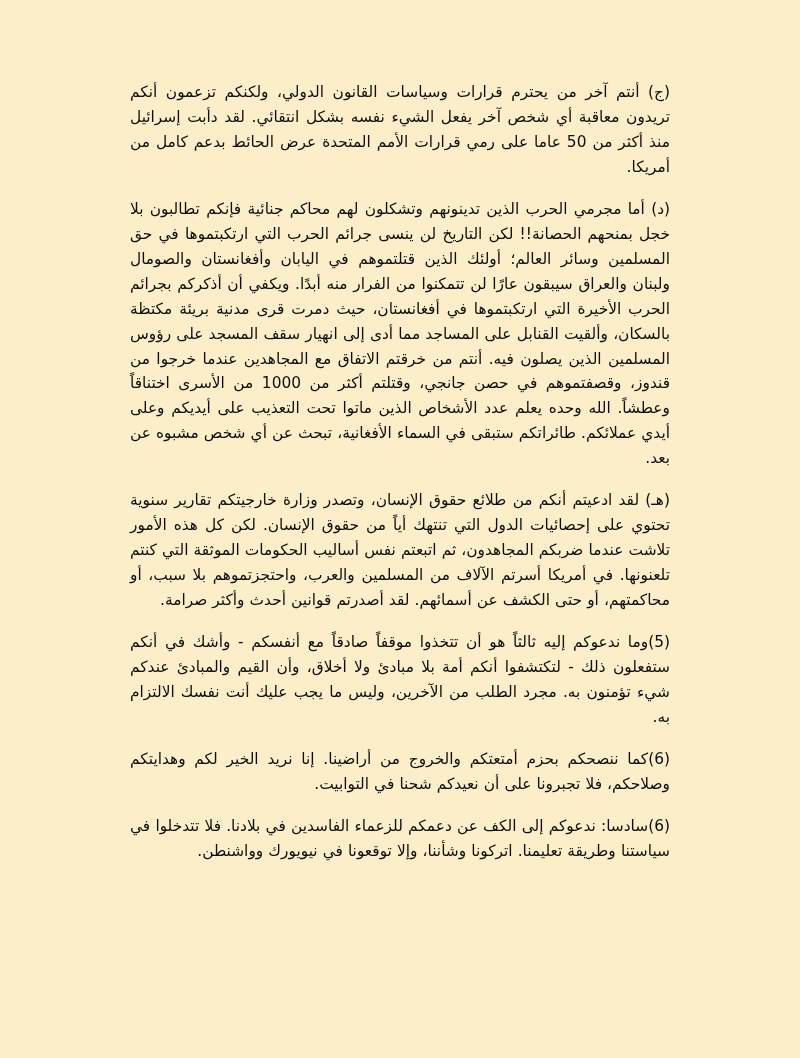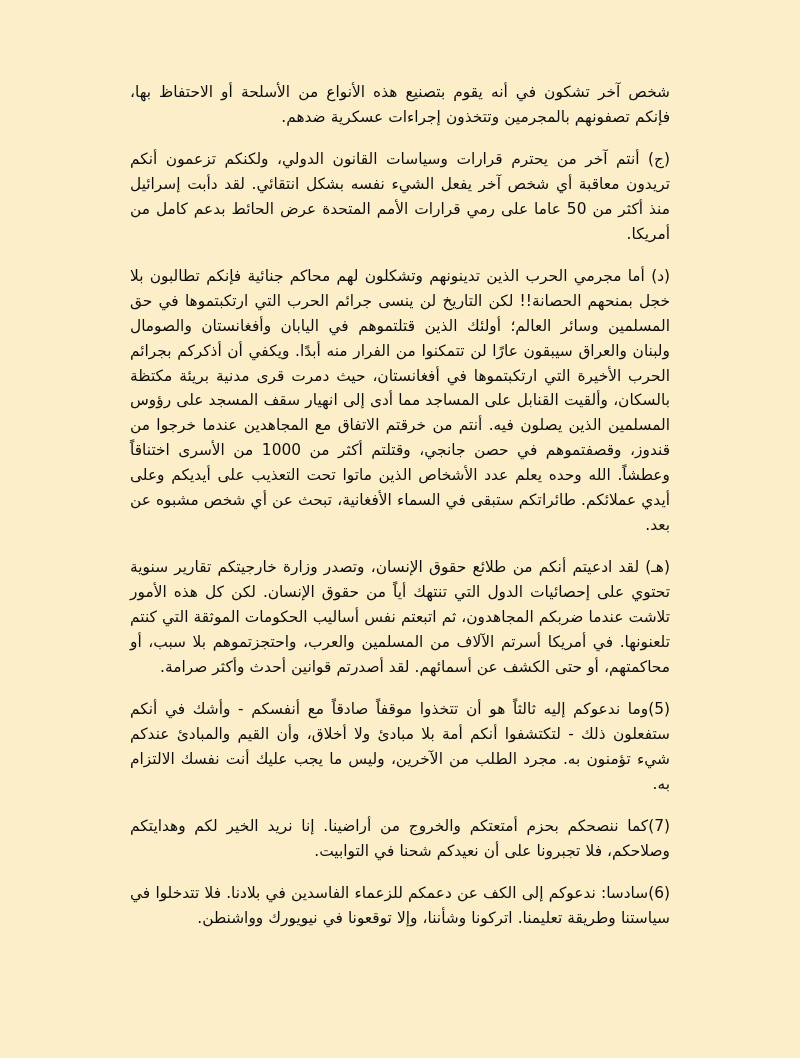--- a/index.html
+++ b/index.html
@@ -44,30 +44,29 @@
   p.para:last-child {
     margin-bottom: 0;
   }
 </style>
 </head>
 <body>
 
 <div class="page">
   <div class="doc-body">
 
-    <p class="para">شخص آخر تشكون في أنه يقوم بتصنيع هذه الأنواع من الأسلحة أو الاحتفاظ بها، فإنكم تصفونهم بالمجرمين وتتخذون إجراءات عسكرية ضدهم.</p>
 
     <p class="para">(ج) أنتم آخر من يحترم قرارات وسياسات القانون الدولي، ولكنكم تزعمون أنكم تريدون معاقبة أي شخص آخر يفعل الشيء نفسه بشكل انتقائي. لقد دأبت إسرائيل منذ أكثر من 50 عاما على رمي قرارات الأمم المتحدة عرض الحائط بدعم كامل من أمريكا.</p>
 
     <p class="para">(د) أما مجرمي الحرب الذين تدينونهم وتشكلون لهم محاكم جنائية فإنكم تطالبون بلا خجل بمنحهم الحصانة!! لكن التاريخ لن ينسى جرائم الحرب التي ارتكبتموها في حق المسلمين وسائر العالم؛ أولئك الذين قتلتموهم في اليابان وأفغانستان والصومال ولبنان والعراق سيبقون عارًا لن تتمكنوا من الفرار منه أبدًا. ويكفي أن أذكركم بجرائم الحرب الأخيرة التي ارتكبتموها في أفغانستان، حيث دمرت قرى مدنية بريئة مكتظة بالسكان، وألقيت القنابل على المساجد مما أدى إلى انهيار سقف المسجد على رؤوس المسلمين الذين يصلون فيه. أنتم من خرقتم الاتفاق مع المجاهدين عندما خرجوا من قندوز، وقصفتموهم في حصن جانجي، وقتلتم أكثر من 1000 من الأسرى اختناقاً وعطشاً. الله وحده يعلم عدد الأشخاص الذين ماتوا تحت التعذيب على أيديكم وعلى أيدي عملائكم. طائراتكم ستبقى في السماء الأفغانية، تبحث عن أي شخص مشبوه عن بعد.</p>
 
     <p class="para">(هـ) لقد ادعيتم أنكم من طلائع حقوق الإنسان، وتصدر وزارة خارجيتكم تقارير سنوية تحتوي على إحصائيات الدول التي تنتهك أياً من حقوق الإنسان. لكن كل هذه الأمور تلاشت عندما ضربكم المجاهدون، ثم اتبعتم نفس أساليب الحكومات الموثقة التي كنتم تلعنونها. في أمريكا أسرتم الآلاف من المسلمين والعرب، واحتجزتموهم بلا سبب، أو محاكمتهم، أو حتى الكشف عن أسمائهم. لقد أصدرتم قوانين أحدث وأكثر صرامة.</p>
 
 
     <p class="para">(5)وما ندعوكم إليه ثالثاً هو أن تتخذوا موقفاً صادقاً مع أنفسكم - وأشك في أنكم ستفعلون ذلك - لتكتشفوا أنكم أمة بلا مبادئ ولا أخلاق، وأن القيم والمبادئ عندكم شيء تؤمنون به. مجرد الطلب من الآخرين، وليس ما يجب عليك أنت نفسك الالتزام به.</p>
 
 
-    <p class="para">(7)كما ننصحكم بحزم أمتعتكم والخروج من أراضينا. إنا نريد الخير لكم وهدايتكم وصلاحكم، فلا تجبرونا على أن نعيدكم شحنا في التوابيت.</p>
+    <p class="para">(6)كما ننصحكم بحزم أمتعتكم والخروج من أراضينا. إنا نريد الخير لكم وهدايتكم وصلاحكم، فلا تجبرونا على أن نعيدكم شحنا في التوابيت.</p>
 
     <p class="para">(6)سادسا: ندعوكم إلى الكف عن دعمكم للزعماء الفاسدين في بلادنا. فلا تتدخلوا في سياستنا وطريقة تعليمنا. اتركونا وشأننا، وإلا توقعونا في نيويورك وواشنطن.</p>
 
   </div>
 </div>
 
 </body></html>

